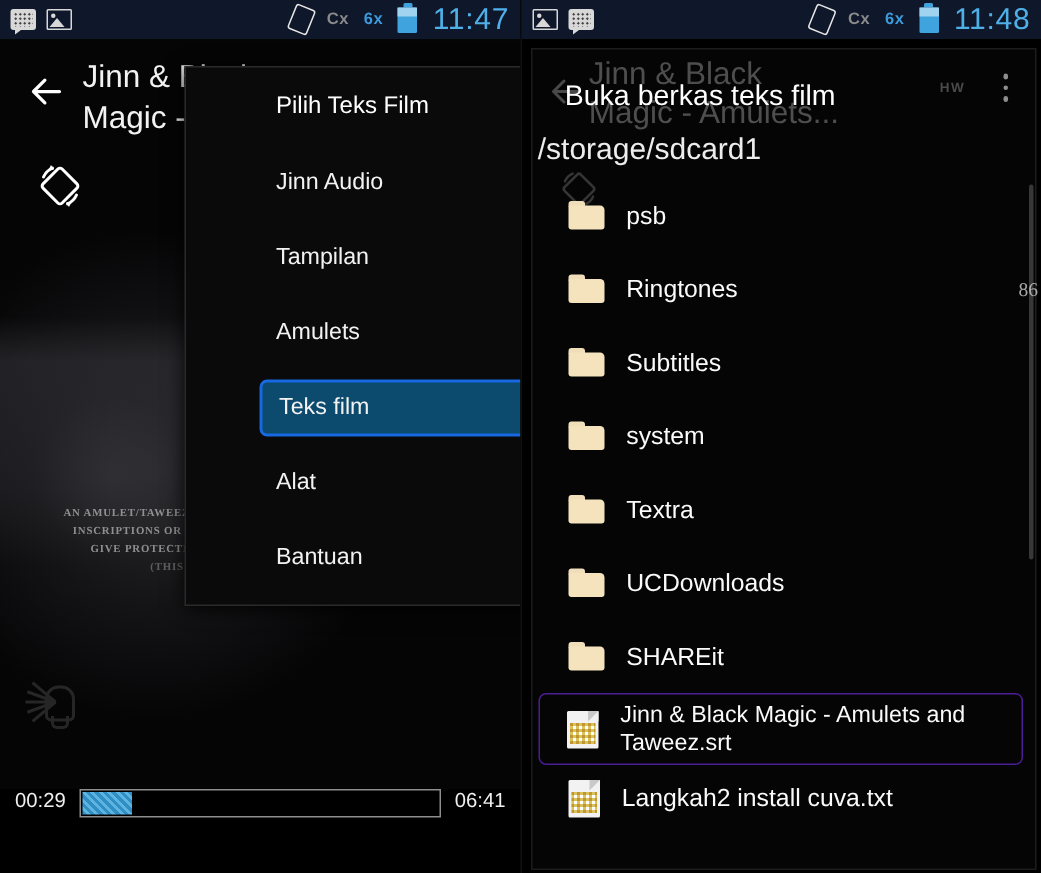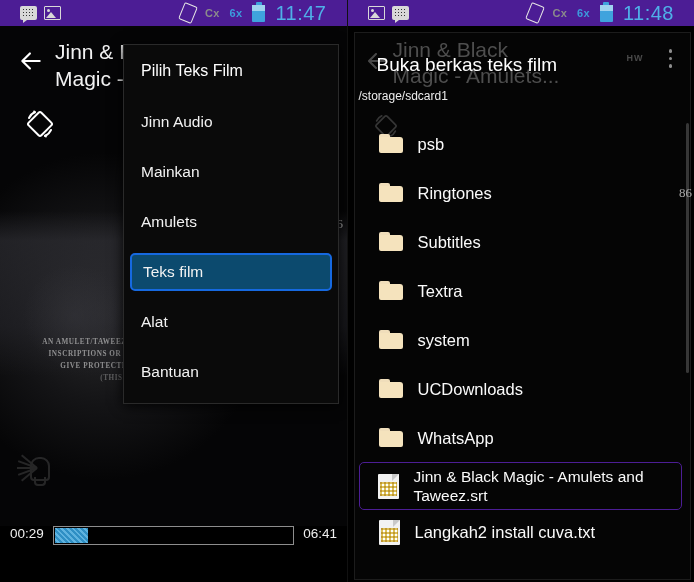--- a/index.html
+++ b/index.html
@@ -5,22 +5,22 @@
   html,body{margin:0;padding:0;background:#000;}
   body{width:694px;height:582px;overflow:hidden;font-family:"Liberation Sans",sans-serif;}
   .screen{position:relative;width:694px;height:582px;background:#000;display:flex;}
 
   
   .panel{position:relative;background:#000;overflow:hidden;}
   .panel.left{width:347px;height:582px;}
   .panel.right{width:347px;height:582px;border-left:1px solid #111;}
 
   
-  .statusbar{position:relative;height:26px;background:#4c1d95;display:flex;align-items:center;
-             padding:0 20px;box-sizing:border-box;}
+  .statusbar{position:relative;height:26px;background:#0f172a;display:flex;align-items:center;
+             padding:0 7px;box-sizing:border-box;}
   .sb-left{display:flex;align-items:center;gap:7px;}
   .sb-right{margin-left:auto;display:flex;align-items:center;gap:10px;}
   .sb-icon{width:17px;height:14px;position:relative;display:inline-block;}
   .ico-msg{background:#d8d8d8;border-radius:2px;position:relative;}
   .ico-msg:after{content:"";position:absolute;left:3px;bottom:-3px;width:0;height:0;
       border-left:4px solid #d8d8d8;border-bottom:3px solid transparent;}
   .ico-msg .dots{position:absolute;inset:2px 2px;background:
       radial-gradient(#333 36%,transparent 37%) 0 0/3px 3px;}
   .ico-pic{border:1.5px solid #d8d8d8;border-radius:1px;box-sizing:border-box;}
   .ico-pic:before{content:"";position:absolute;left:1px;bottom:1px;width:0;height:0;
@@ -67,39 +67,39 @@
   .tb-back{position:absolute;left:18px;top:22px;width:26px;height:26px;}
   .tb-back svg{width:26px;height:26px;}
   .tb-title{position:absolute;left:55px;top:12px;right:60px;color:#f2f2f2;font-size:21px;line-height:27px;}
   .tb-hw{position:absolute;right:52px;top:26px;font-size:9px;color:#6b6b6b;font-weight:bold;letter-spacing:1px;}
   .tb-dots{position:absolute;right:22px;top:22px;width:5px;}
   .tb-dots i{display:block;width:3.5px;height:3.5px;background:#c8c8c8;border-radius:50%;margin-bottom:4px;}
   .rotate-ico{position:absolute;left:20px;top:104px;width:40px;height:40px;}
 
   
   .menu{position:absolute;left:123px;top:44px;width:214px;height:358px;
-        background:#0a0a0a;border:1px solid #2a2a2a;box-shadow:0 2px 12px rgba(0,0,0,.9);}
+        background:#0a0a0a;border:1px solid #2a2a2a;box-shadow:0 2px 12px rgba(0,0,0,.9);padding-left:43px;}
   .menu-head{height:52px;display:flex;align-items:center;padding-left:17px;}
   .menu-head span{color:#fff;font-size:16px;}
   .menu-item{height:50px;display:flex;align-items:center;padding-left:17px;color:#f2f2f2;font-size:15.5px;}
   .menu-item.sel{margin:0 6px;padding-left:11px;height:34px;border:2px solid #1669e0;border-radius:5px;
         background:#0c4a6e;}
   .menu-spacer{height:6px;}
 
   
   .chooser{position:absolute;left:6px;top:32px;width:335px;height:546px;
       background:#050505;border:1px solid #1c1c1c;overflow:hidden;}
   .ch-head{position:relative;height:62px;}
   .ch-ghost-title{position:absolute;left:38px;top:4px;color:#4e4e4e;font-size:21px;line-height:26px;}
   .ch-back{position:absolute;left:10px;top:16px;width:24px;height:24px;opacity:.45;}
   .ch-title{position:absolute;left:22px;top:21px;color:#fff;font-size:19px;}
   .ch-hw{position:absolute;right:46px;top:20px;font-size:9px;color:#4a4a4a;font-weight:bold;letter-spacing:1px;}
   .ch-dots{position:absolute;right:16px;top:16px;width:5px;}
   .ch-dots i{display:block;width:3.5px;height:3.5px;background:#8e8e8e;border-radius:50%;margin-bottom:4px;}
-  .ch-path{position:absolute;left:4px;top:56px;color:#ededed;font-size:12px;}
+  .ch-path{position:absolute;left:4px;top:56px;color:#ededed;font-size:20px;}
   .ch-rot{position:absolute;left:14px;top:76px;width:34px;height:34px;opacity:.5;}
 
   .filelist{position:absolute;left:0;top:86px;right:0;bottom:0;}
   .frow{height:49px;display:flex;align-items:center;padding-left:24px;}
   .frow.file{height:44px;}
   .frow.sel{margin:0 8px 0 4px;border:1px solid #4c1d95;border-radius:5px;height:46px;padding-left:18px;}
   .folder-ico{width:24px;height:19px;position:relative;flex:0 0 auto;}
   .folder-ico .tab{position:absolute;left:0;top:0;width:11px;height:4px;background:#f0debb;border-radius:2px 2px 0 0;}
   .folder-ico .body{position:absolute;left:0;top:3px;width:24px;height:16px;background:#f5e3bd;border-radius:1px 3px 2px 2px;}
   .file-ico{width:21px;height:25px;position:relative;flex:0 0 auto;background:#f2f2f2;border-radius:1px;}
@@ -201,21 +201,21 @@
     </span>
 
     <div class="menu">
       <div class="menu-head">
         <span>Pilih Teks Film</span>
       </div>
       <div class="menu-item">
         <span>Jinn Audio</span>
       </div>
       <div class="menu-item">
-        <span>Mainkan</span>
+        <span>Tampilan</span>
       </div>
       <div class="menu-item">
         <span>Amulets</span>
       </div>
       <div class="menu-spacer"></div>
       <div class="menu-item sel">
         <span>Teks film</span>
       </div>
       <div class="menu-spacer"></div>
       <div class="menu-item">
@@ -305,42 +305,42 @@
               <span class="tab"></span>
               <span class="body"></span>
             </span>
           <span class="fname">Subtitles</span>
         </div>
         <div class="frow">
           <span class="folder-ico">
               <span class="tab"></span>
               <span class="body"></span>
             </span>
+          <span class="fname">system</span>
+        </div>
+        <div class="frow">
+          <span class="folder-ico">
+              <span class="tab"></span>
+              <span class="body"></span>
+            </span>
           <span class="fname">Textra</span>
         </div>
         <div class="frow">
           <span class="folder-ico">
               <span class="tab"></span>
               <span class="body"></span>
             </span>
-          <span class="fname">system</span>
-        </div>
-        <div class="frow">
-          <span class="folder-ico">
-              <span class="tab"></span>
-              <span class="body"></span>
-            </span>
           <span class="fname">UCDownloads</span>
         </div>
         <div class="frow">
           <span class="folder-ico">
               <span class="tab"></span>
               <span class="body"></span>
             </span>
-          <span class="fname">WhatsApp</span>
+          <span class="fname">SHAREit</span>
         </div>
         <div class="frow file sel">
           <span class="file-ico">
               <span class="grid"></span>
             </span>
           <span class="fname two">Jinn &amp; Black Magic - Amulets and Taweez.srt</span>
         </div>
         <div class="frow file">
           <span class="file-ico">
               <span class="grid"></span>

